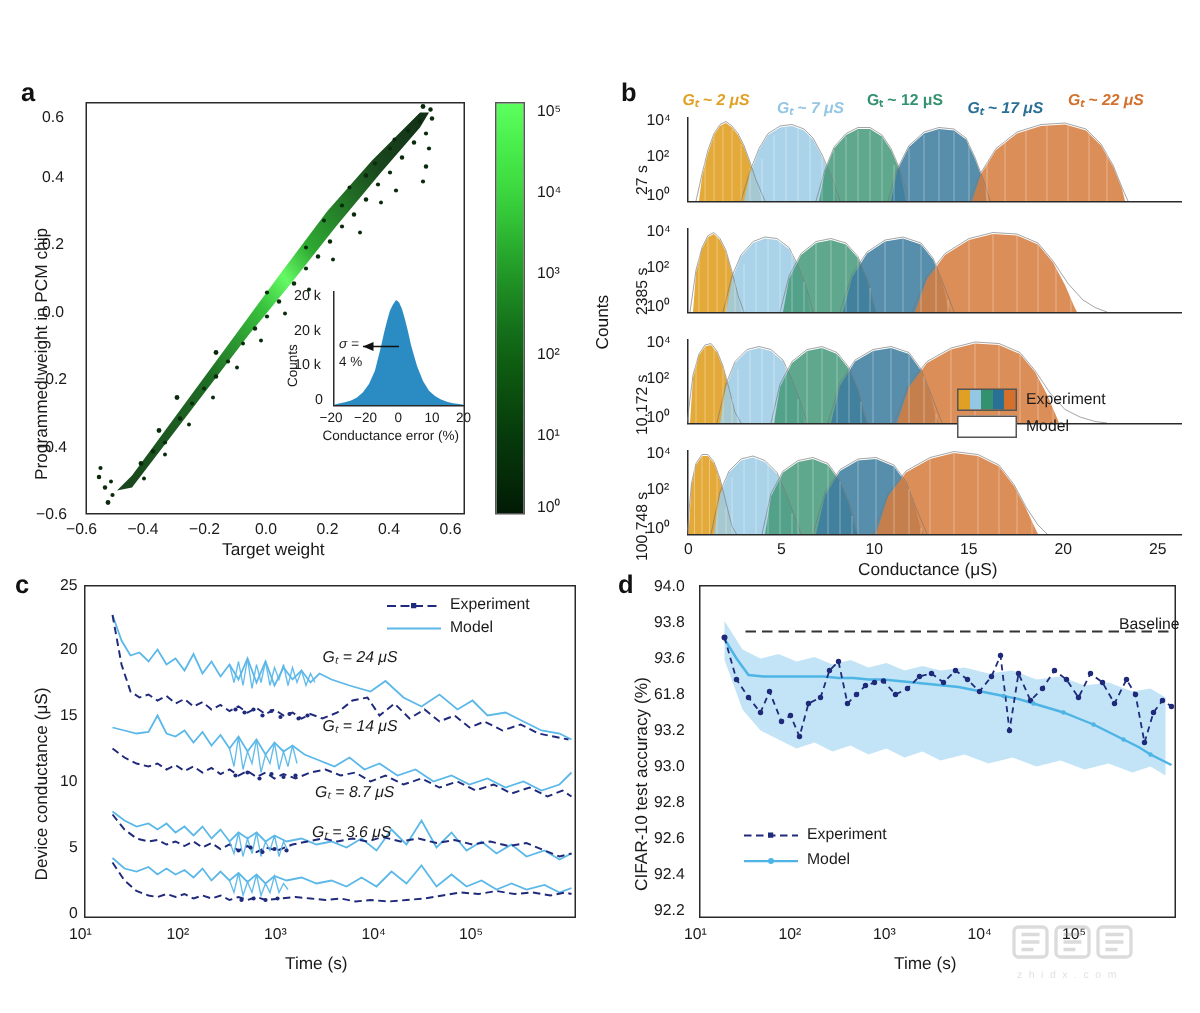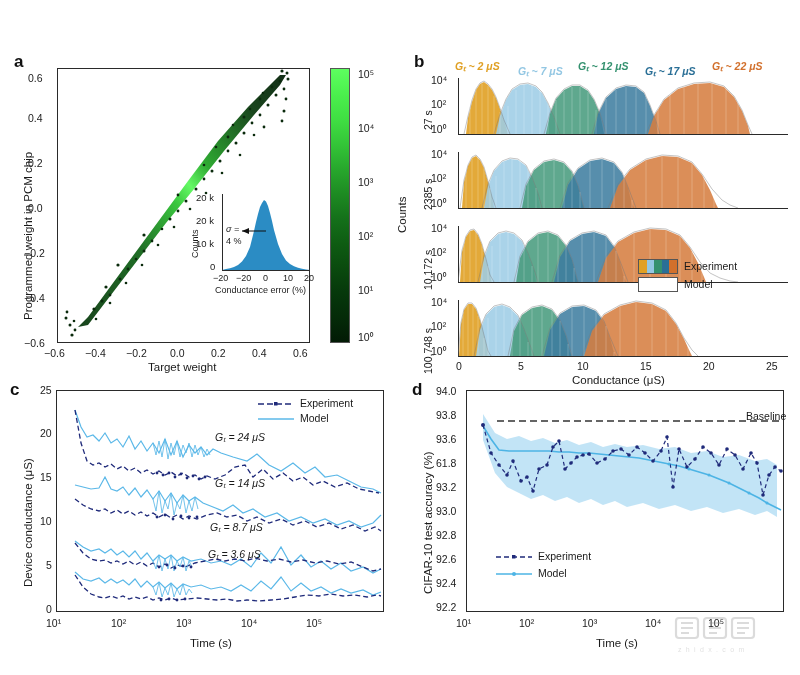--- a/index.html
+++ b/index.html
@@ -179,21 +179,21 @@
       <div class="axtxt" style="left:28px;top:262px;">10⁰</div>
       <div class="axttl rot" style="left:66px;top:165px;transform:rotate(-90deg);">Counts</div>
     </div>
   </div>
 
   <div class="panel" style="left:400px;top:42px;width:400px;height:330px;">
     <div class="plab" style="left:14px;top:10px;">b</div>
 
     <div class="axtxt" style="left:55px;top:17px;color:#e0a024;font-style:italic;font-weight:bold;">Gₜ ~ 2 μS</div>
     <div class="axtxt" style="left:118px;top:22px;color:#93c7e3;font-style:italic;font-weight:bold;">Gₜ ~ 7 μS</div>
-    <div class="axtxt" style="left:178px;top:17px;color:#34916f;font-style:italic;font-weight:bold;">Gₜ ~ 12 μS</div>
+    <div class="axtxt" style="left:178px;top:17px;color:#34916f;font-weight:bold;">Gₜ ~ 12 μS</div>
     <div class="axtxt" style="left:245px;top:22px;color:#2a6f96;font-style:italic;font-weight:bold;">Gₜ ~ 17 μS</div>
     <div class="axtxt" style="left:312px;top:17px;color:#d2702c;font-style:italic;font-weight:bold;">Gₜ ~ 22 μS</div>
 
     <div class="panel" style="left:0;top:34px;width:400px;height:68px;">
       <div class="axtxt rot" style="left:22px;top:54px;transform:rotate(-90deg);">27 s</div>
       <div class="axtxt" style="left:31px;top:-2px;">10⁴</div>
       <div class="axtxt" style="left:31px;top:22px;">10²</div>
       <div class="axtxt" style="left:31px;top:46px;">10⁰</div>
       <div class="vline" style="left:58px;top:2px;height:56px;"></div>
       <div class="hline" style="left:58px;top:58px;width:330px;"></div>
@@ -515,21 +515,21 @@
       <div class="lgdtxt" style="left:42px;top:0px;">Experiment</div>
       <svg width="36" height="10" viewBox="0 0 36 10" style="position:absolute;left:0;top:19px;">
         <line x1="0" y1="5" x2="36" y2="5" stroke="#4db4e5" stroke-width="1.5"></line>
         <circle cx="18" cy="5" r="2" fill="#4db4e5"></circle>
       </svg>
       <div class="lgdtxt" style="left:42px;top:17px;">Model</div>
     </div>
 
     <div class="axtxt" style="left:36px;top:13px;">94.0</div>
     <div class="axtxt" style="left:36px;top:37px;">93.8</div>
-    <div class="axtxt" style="left:36px;top:61px;">93.6</div>
+    <div class="axtxt" style="left:36px;top:61px;font-style:italic;">93.6</div>
     <div class="axtxt" style="left:36px;top:85px;">61.8</div>
     <div class="axtxt" style="left:36px;top:109px;">93.2</div>
     <div class="axtxt" style="left:36px;top:133px;">93.0</div>
     <div class="axtxt" style="left:36px;top:157px;">92.8</div>
     <div class="axtxt" style="left:36px;top:181px;">92.6</div>
     <div class="axtxt" style="left:36px;top:205px;">92.4</div>
     <div class="axtxt" style="left:36px;top:229px;">92.2</div>
 
     <div class="axtxt" style="left:56px;top:245px;">10¹</div>
     <div class="axtxt" style="left:119px;top:245px;">10²</div>

